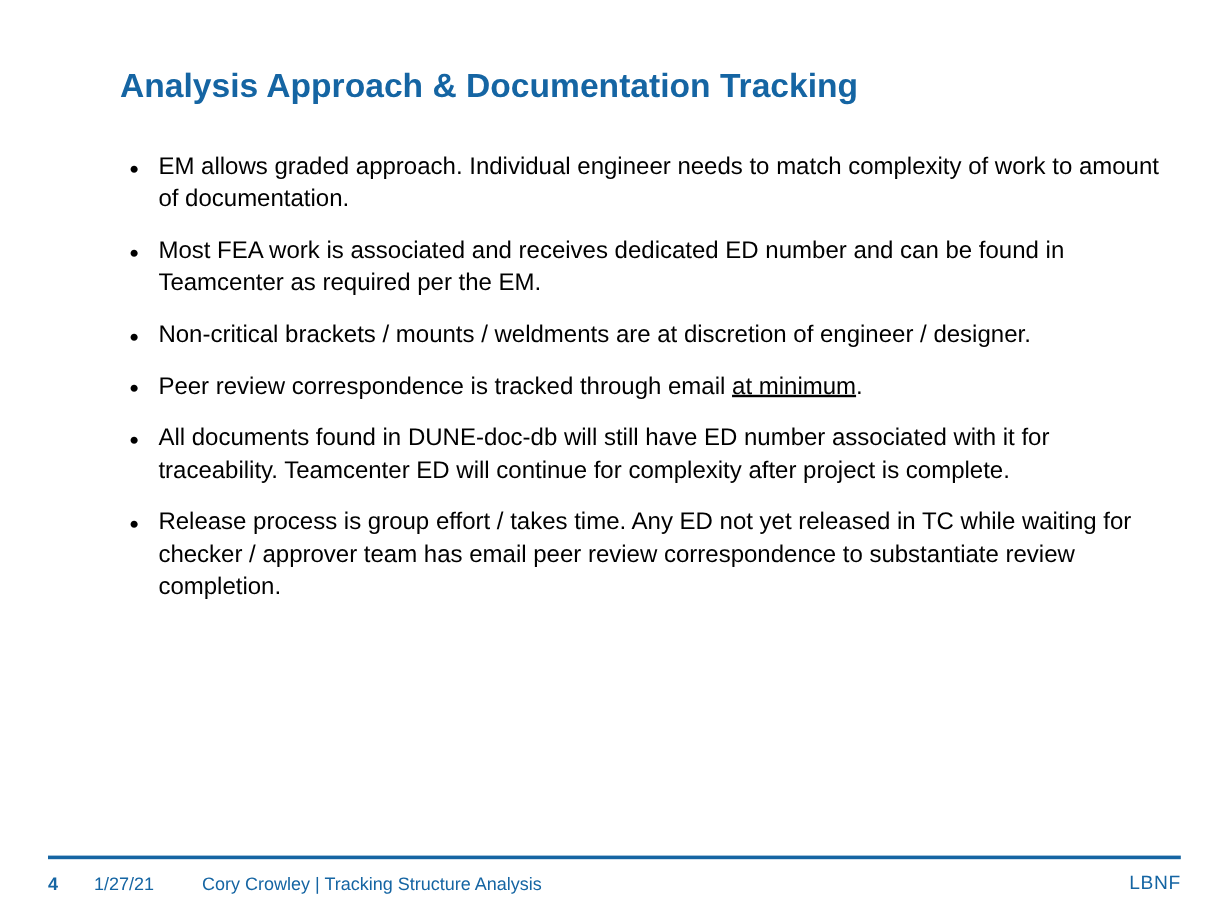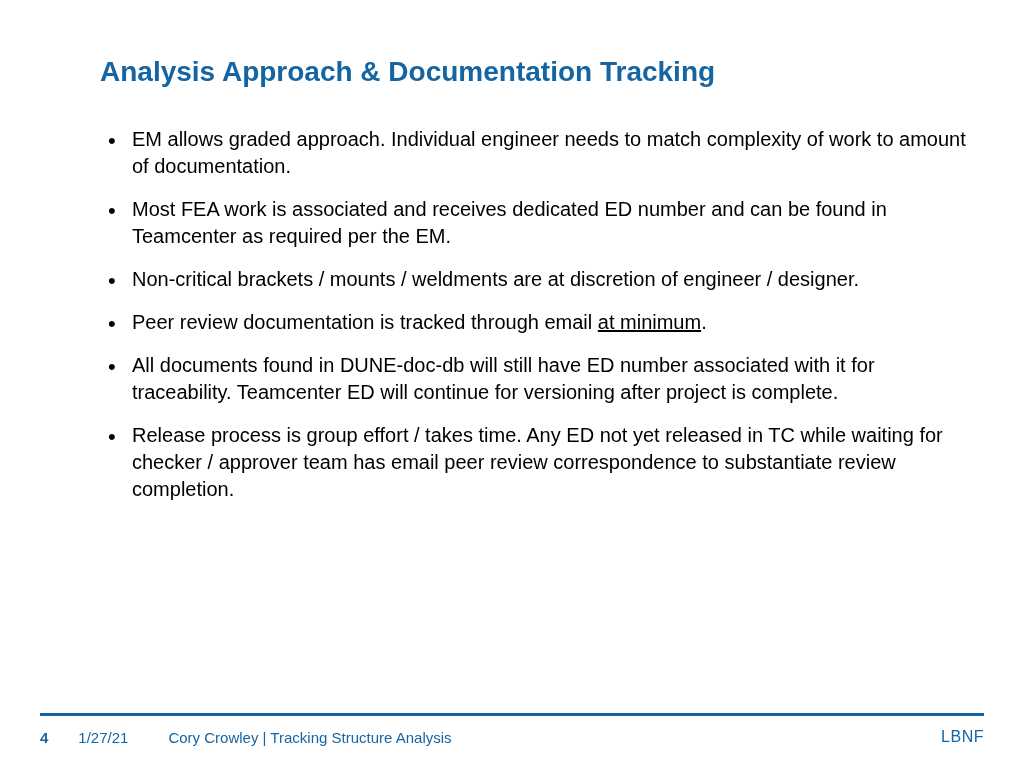--- a/index.html
+++ b/index.html
@@ -88,22 +88,22 @@
   </style>
 </head>
 <body>
 
 <div class="slide">
   <h1 class="title">Analysis Approach &amp; Documentation Tracking</h1>
   <ul class="bullets">
     <li><span>EM allows graded approach. Individual engineer needs to match complexity of work to amount of documentation.</span><span class="underline"></span><span></span></li>
     <li><span>Most FEA work is associated and receives dedicated ED number and can be found in Teamcenter as required per the EM.</span><span class="underline"></span><span></span></li>
     <li><span>Non-critical brackets / mounts / weldments are at discretion of engineer / designer.</span><span class="underline"></span><span></span></li>
-    <li><span>Peer review documentation is tracked through email </span><span class="underline">at minimum</span><span>.</span></li>
-    <li><span>All documents found in DUNE-doc-db will still have ED number associated with it for traceability. Teamcenter ED will continue for versioning after project is complete.</span><span class="underline"></span><span></span></li>
+    <li><span>Peer review correspondence is tracked through email </span><span class="underline">at minimum</span><span>.</span></li>
+    <li><span>All documents found in DUNE-doc-db will still have ED number associated with it for traceability. Teamcenter ED will continue for complexity after project is complete.</span><span class="underline"></span><span></span></li>
     <li><span>Release process is group effort / takes time. Any ED not yet released in TC while waiting for checker / approver team has email peer review correspondence to substantiate review completion.</span><span class="underline"></span><span></span></li>
   </ul>
 </div>
 
 <div class="footer-line"></div>
 <div class="footer">
   <span class="page-num">4</span>
   <span class="date">1/27/21</span>
   <span class="author">Cory Crowley | Tracking Structure Analysis</span>
   <span class="spacer"></span>

